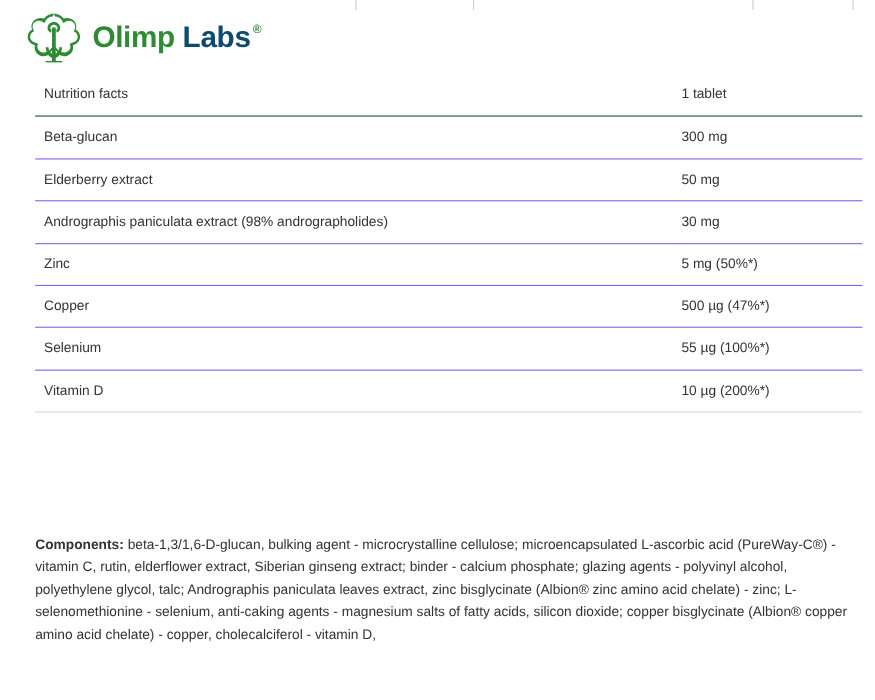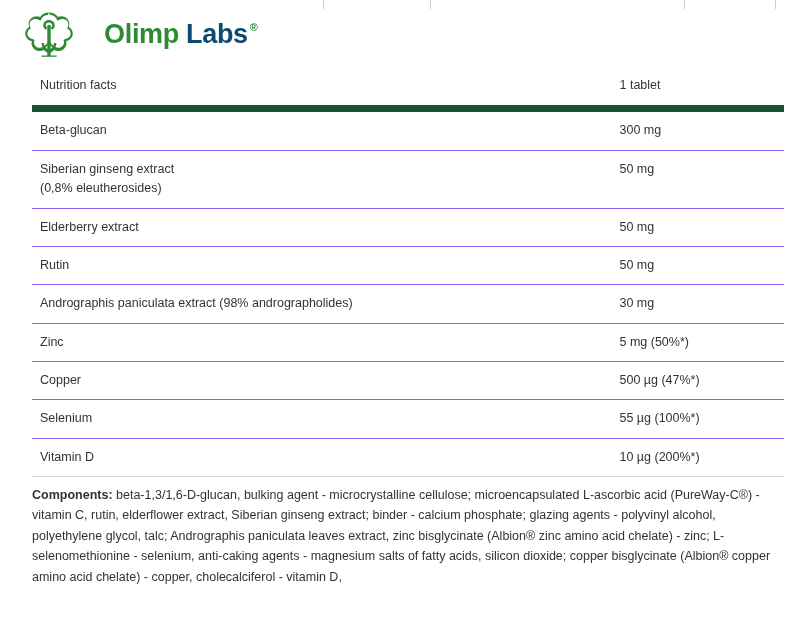--- a/index.html
+++ b/index.html
@@ -39,21 +39,20 @@
   }
 
   
   .logo-row {
     position: absolute;
     top: 10px;
     left: 24px;
     display: flex;
     align-items: center;
     height: 48px;
-    gap: 20px;
   }
   .logo-tree {
     width: 50px;
     height: 46px;
     flex: none;
     margin-right: 10px;
   }
   .logo-text {
     font-size: 27px;
     font-weight: bold;
@@ -101,21 +100,21 @@
     padding-top: 8px;
     padding-bottom: 10px;
   }
   .nutrition-table .col-name {
     width: 588px;
   }
   .nutrition-table .col-value {
     width: 164px;
   }
   .nutrition-table tr.header-row th {
-    border-bottom: 7px solid #14532d;
+    border-bottom: 1px solid #14532d;
   }
   .nutrition-table tr:last-child td {
     border-bottom: 1px solid #d8d8d8;
   }
   .sub-line {
     display: block;
   }
 
   
   .components {
@@ -165,32 +164,21 @@
     <tbody>
       <tr class="header-row">
         <th class="col-name">Nutrition facts</th>
         <th class="col-value">1 tablet</th>
       </tr>
       <tr>
         <td class="col-name">Beta-glucan</td>
         <td class="col-value">300 mg</td>
       </tr>
       <tr>
-        <td class="col-name">
-          <span class="sub-line">Siberian ginseng extract</span>
-          <span class="sub-line">(0,8% eleutherosides)</span>
-        </td>
-        <td class="col-value">50 mg</td>
-      </tr>
-      <tr>
         <td class="col-name">Elderberry extract</td>
-        <td class="col-value">50 mg</td>
-      </tr>
-      <tr>
-        <td class="col-name">Rutin</td>
         <td class="col-value">50 mg</td>
       </tr>
       <tr>
         <td class="col-name">Andrographis paniculata extract (98% andrographolides)</td>
         <td class="col-value">30 mg</td>
       </tr>
       <tr>
         <td class="col-name">Zinc</td>
         <td class="col-value">5 mg (50%*)</td>
       </tr>

